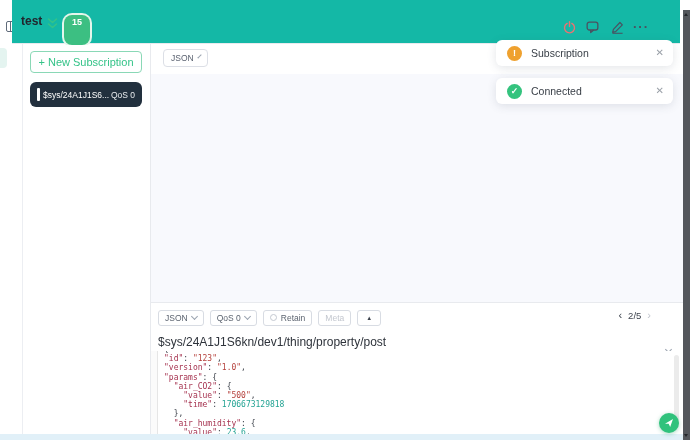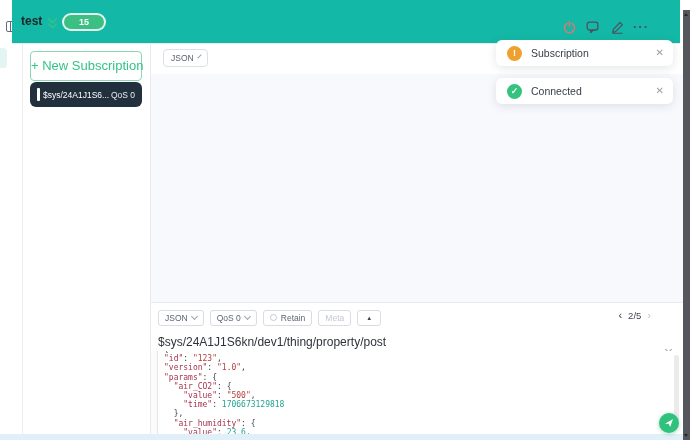--- a/index.html
+++ b/index.html
@@ -12,32 +12,32 @@
   .left-rail { position:absolute; left:0; top:0; width:22px; height:440px; background:#fff; }
   .rail-border { position:absolute; left:22px; top:44px; width:1px; height:396px; background:#eceef2; }
   .panel-icon { position:absolute; left:6px; top:21px; width:12px; height:11px; border:1.3px solid #5f6b7a; border-radius:2px; }
   .panel-icon::after { content:""; position:absolute; left:2.5px; top:0; width:1.3px; height:100%; background:#5f6b7a; }
   .rail-highlight { position:absolute; left:-7px; top:48px; width:14px; height:20px; background:#e4f4f0; border-radius:4px; }
 
   
   .header { position:absolute; left:12px; top:0; width:668px; height:44px; background:#14b8a6; border-bottom:1px solid #e8eaee; }
   .conn-title { position:absolute; left:9px; top:14px; font-size:12px; font-weight:bold; color:#21252d; }
   .dbl-chevron { position:absolute; left:35px; top:16px; }
-  .badge { position:absolute; left:52px; top:15px; min-width:21px; height:14px; background:#3cbf82; border-radius:8px;
-           color:#fff; font-size:9px; font-weight:bold; text-align:center; line-height:14px; padding:0 15px;
+  .badge { position:absolute; left:52px; top:15px; min-width:21px; height:30px; background:#3cbf82; border-radius:8px;
+           color:#fff; font-size:9px; font-weight:bold; text-align:center; line-height:14px; padding:0 8px;
            box-shadow:0 0 0 2px #e4f6ec; }
   .hdr-icons { position:absolute; right:32px; top:20px; display:flex; align-items:center; gap:10px; }
   .hicon { width:14px; height:14px; display:flex; align-items:center; justify-content:center; cursor:pointer; }
   .dots { font-size:13px; font-weight:bold; color:#4a5260; letter-spacing:1px; line-height:10px; }
 
   
   .sidebar { position:absolute; left:23px; top:45px; width:127px; height:395px; background:#fff; }
   .sidebar-border { position:absolute; left:150px; top:44px; width:1px; height:396px; background:#e8eaee; }
-  .new-sub-btn { position:absolute; left:7px; top:6px; width:112px; height:30px; border:1px solid #8ad8b6; border-radius:4px;
-                 background:#fff; color:#34c388; font-size:13px; text-align:center; line-height:20px; cursor:pointer;
+  .new-sub-btn { position:absolute; left:7px; top:6px; width:112px; height:22px; border:1px solid #8ad8b6; border-radius:4px;
+                 background:#fff; color:#34c388; font-size:11px; text-align:center; line-height:20px; cursor:pointer;
                  white-space:nowrap; font-family:"Liberation Sans",sans-serif; }
   .sub-item { position:absolute; left:7px; top:37px; width:112px; height:25px; background:#22303e; border-radius:6px;
               display:flex; align-items:center; color:#fff; font-size:8.5px; cursor:pointer; }
   .sub-bar { width:3px; height:13px; background:#fff; border-radius:1px; margin-left:7px; }
   .sub-topic { margin-left:3px; white-space:nowrap; }
   .sub-qos { margin-left:auto; margin-right:7px; color:#e8ebee; }
 
   
   .filter-bar { position:absolute; left:151px; top:45px; width:532px; height:29px; background:#fff; }
   .mini-select { display:inline-flex; align-items:center; gap:5px; border:1px solid #dcdfe6; border-radius:4px;

